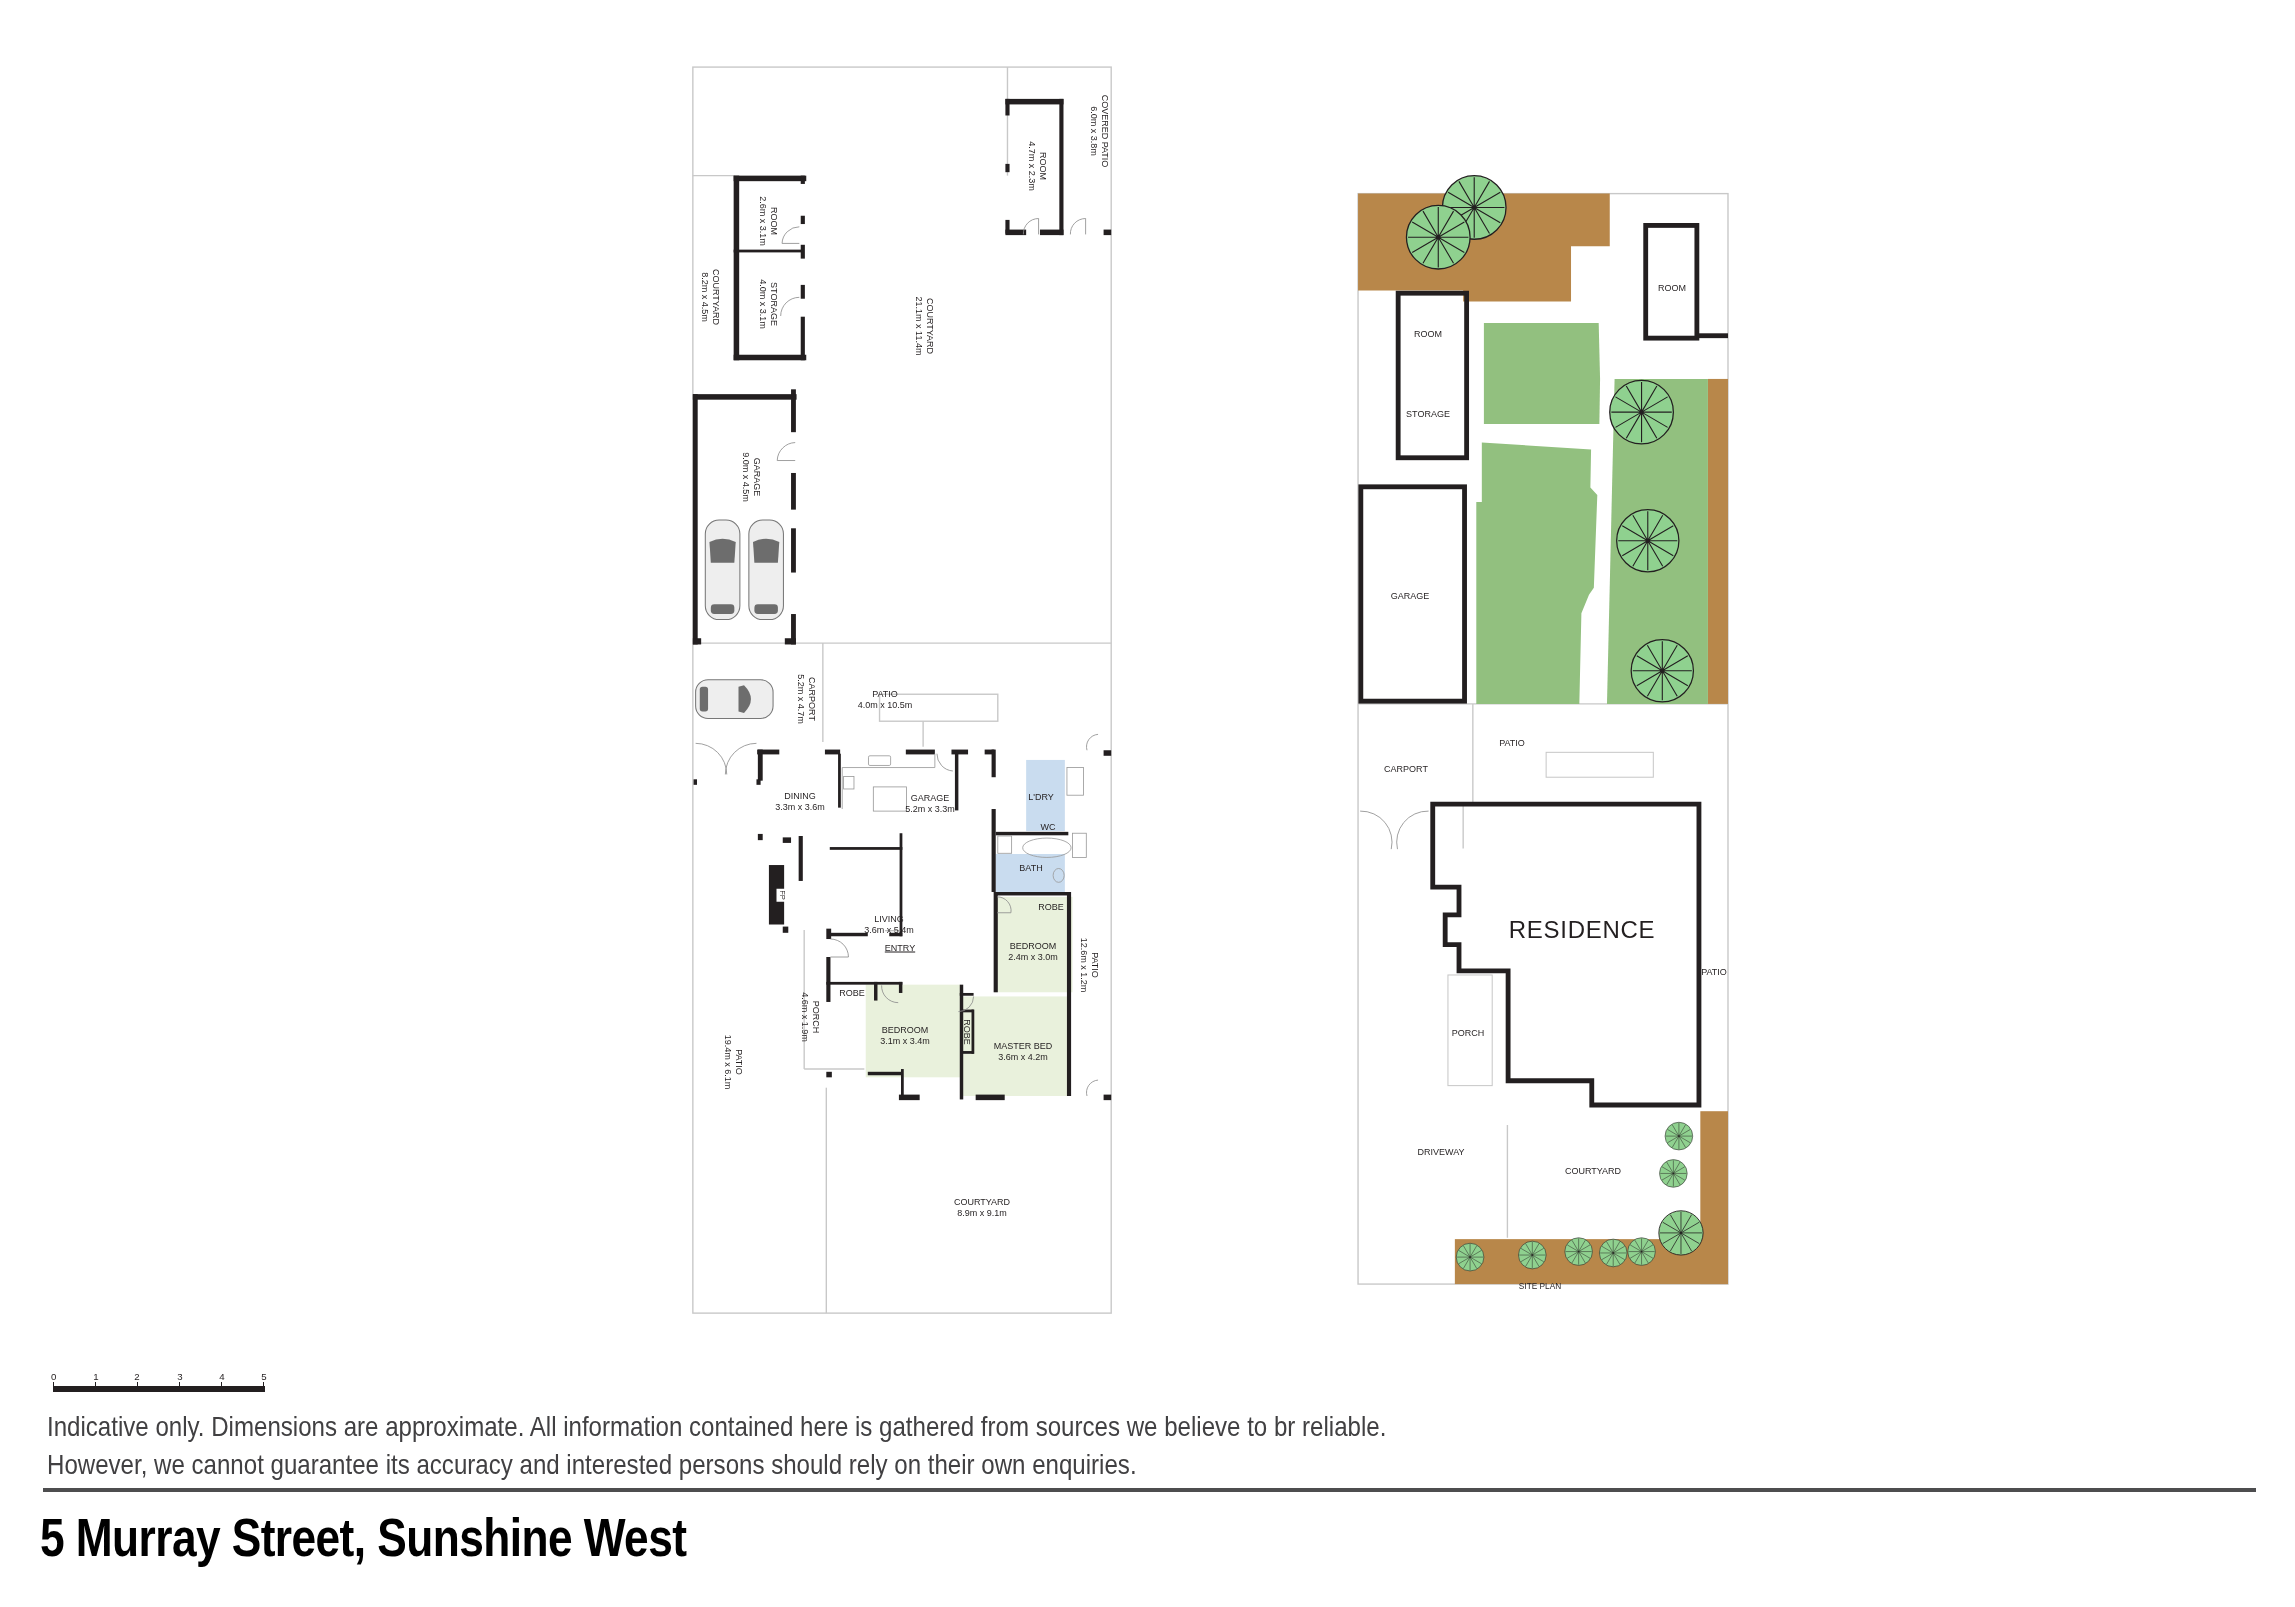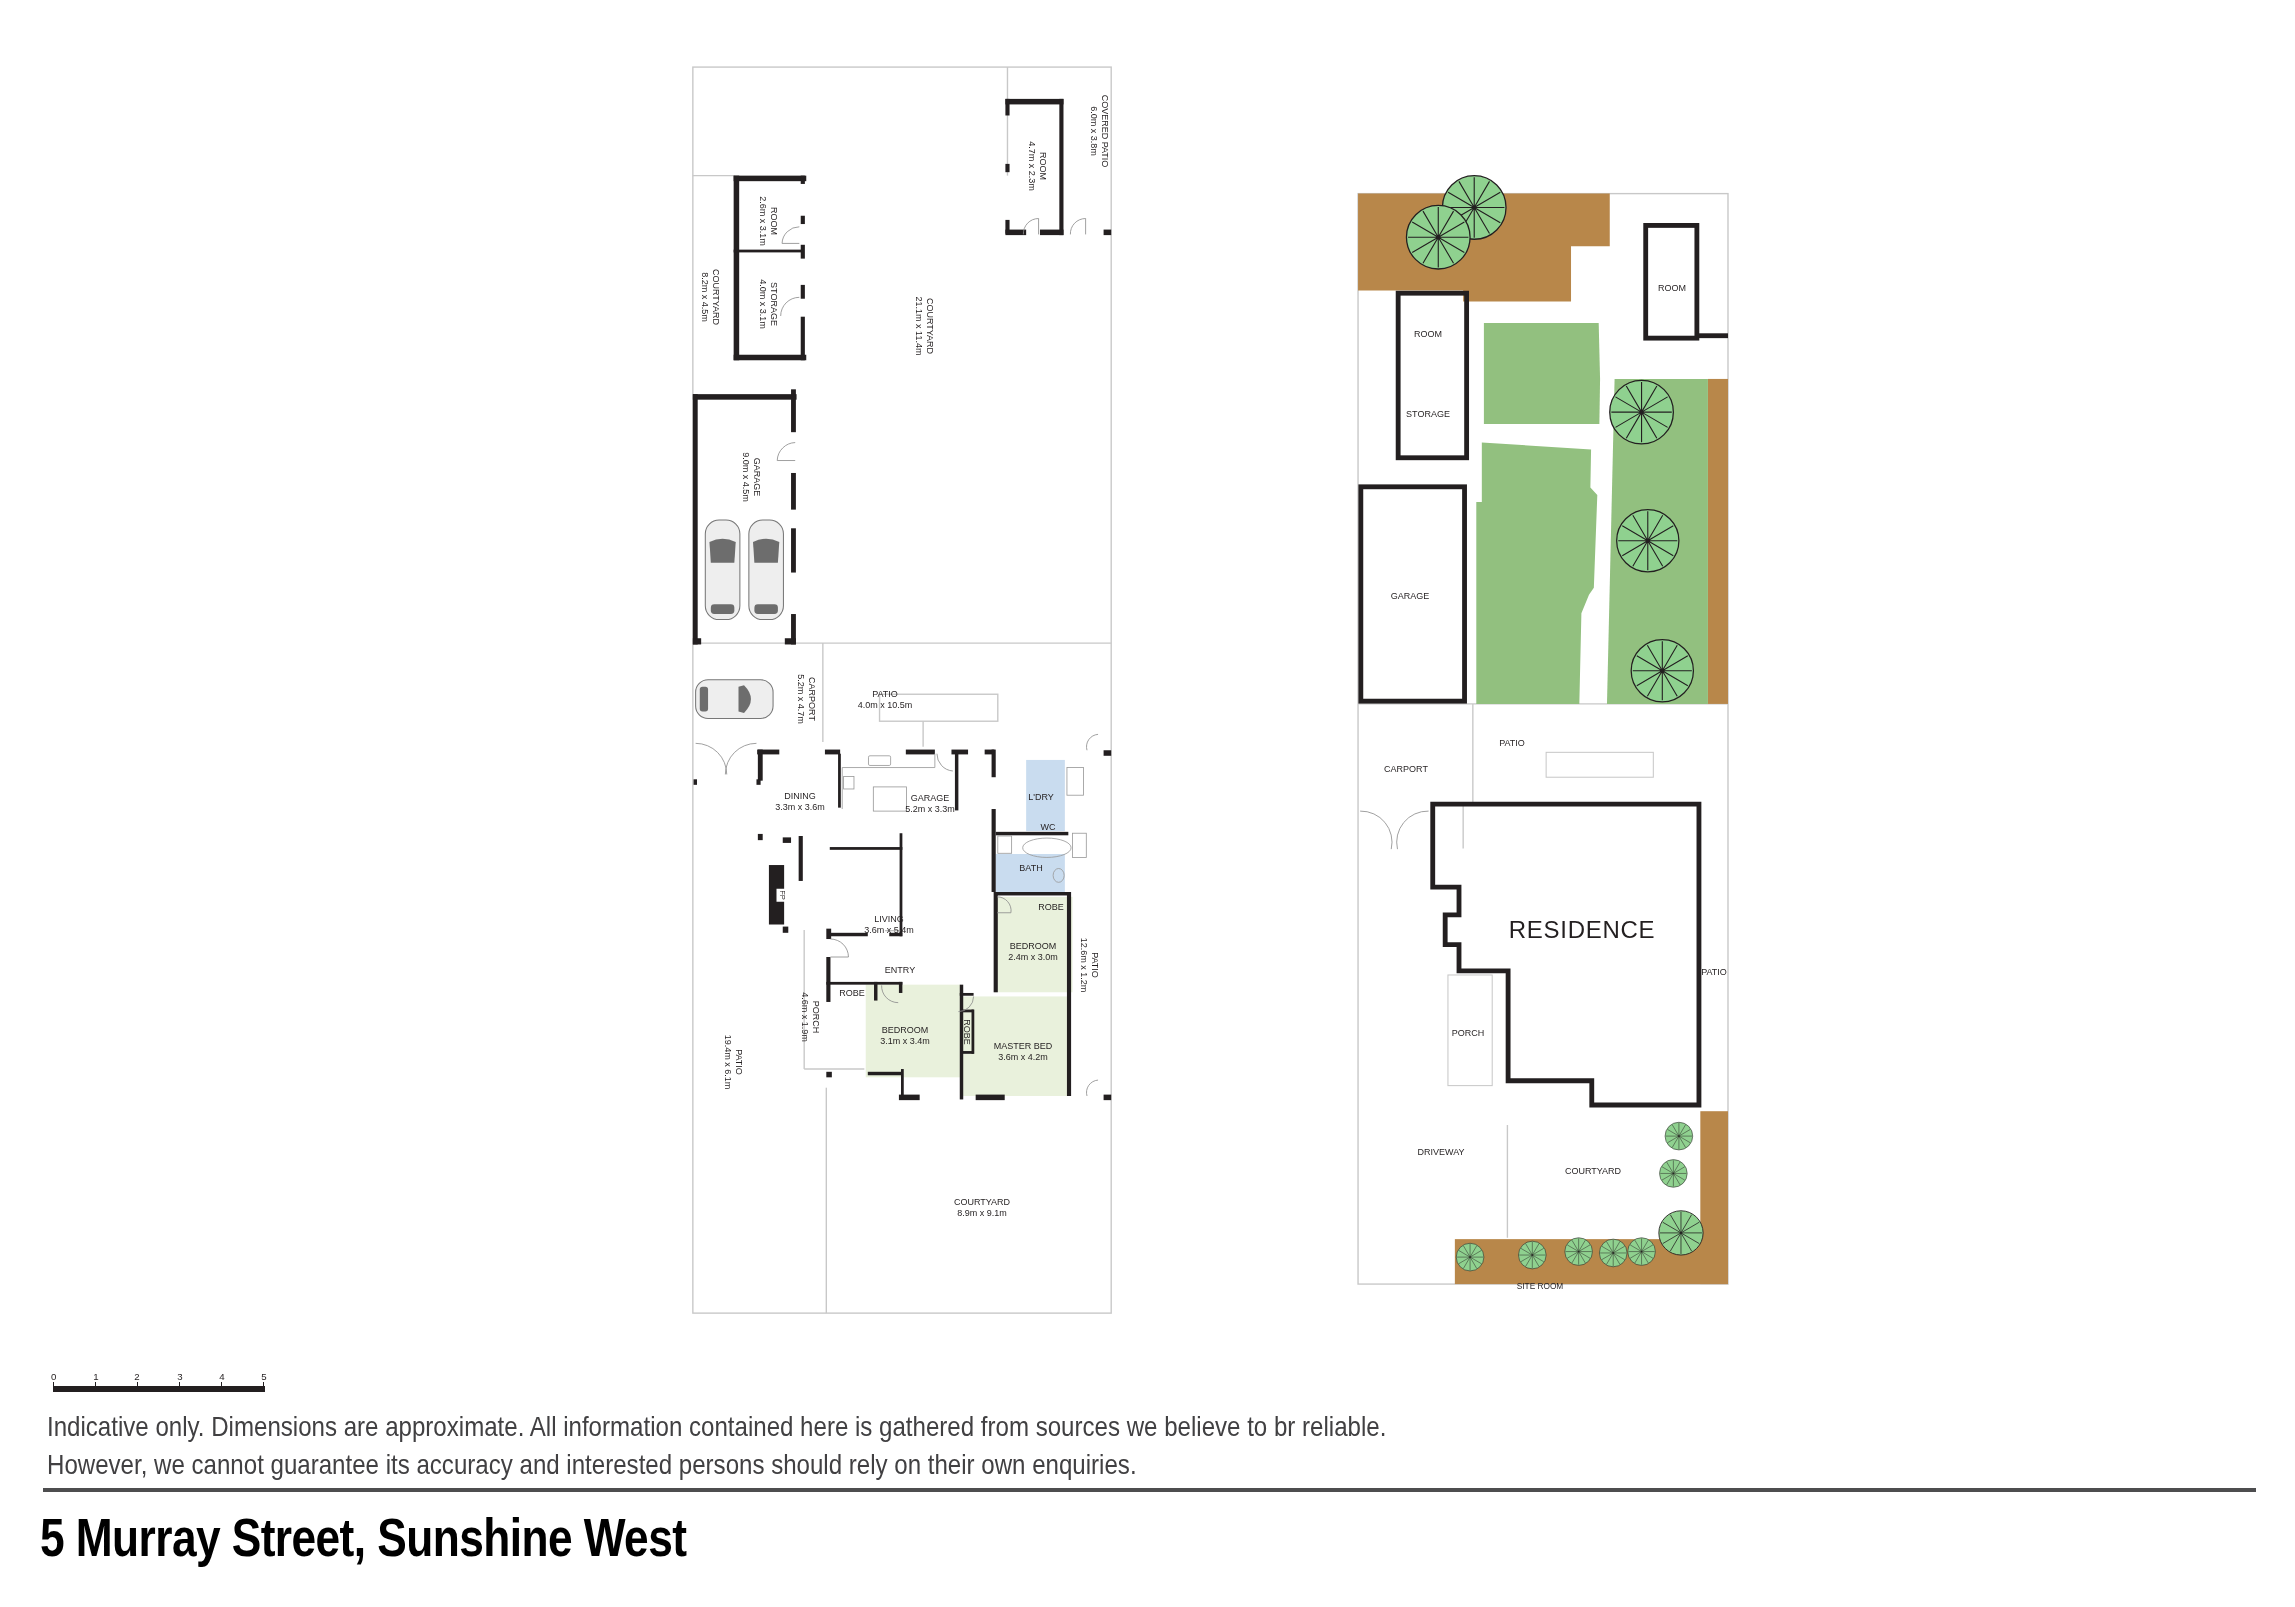--- a/index.html
+++ b/index.html
@@ -234,21 +234,21 @@
   <span class="n">FP</span>
 </div>
 <div class="lbl" style="left:1033px;top:952px;">
   <span class="n">BEDROOM</span>
     <span class="d">2.4m x 3.0m</span>
 </div>
 <div class="lbl rot90" style="left:1089px;top:965px;">
   <span class="n">PATIO</span>
     <span class="d">12.6m x 1.2m</span>
 </div>
-<div class="lbl" style="left:900px;top:970px;">
+<div class="lbl" style="left:900px;top:948px;text-decoration:underline;">
   <span class="n">ENTRY</span>
 </div>
 <div class="lbl" style="left:852px;top:993px;">
   <span class="n">ROBE</span>
 </div>
 <div class="lbl rot90" style="left:810px;top:1017px;">
   <span class="n">PORCH</span>
     <span class="d">4.6m x 1.9m</span>
 </div>
 <div class="lbl" style="left:905px;top:1036px;">
@@ -336,21 +336,21 @@
 <div class="site-lbl" style="left:1428px;top:334px;">ROOM</div>
 <div class="site-lbl" style="left:1428px;top:414px;">STORAGE</div>
 <div class="site-lbl" style="left:1410px;top:596px;">GARAGE</div>
 <div class="site-lbl" style="left:1406px;top:769px;">CARPORT</div>
 <div class="site-lbl" style="left:1512px;top:743px;">PATIO</div>
 <div class="res-lbl" style="left:1582px;top:930px;">RESIDENCE</div>
 <div class="site-lbl" style="left:1714px;top:972px;">PATIO</div>
 <div class="site-lbl" style="left:1468px;top:1033px;">PORCH</div>
 <div class="site-lbl" style="left:1441px;top:1152px;">DRIVEWAY</div>
 <div class="site-lbl" style="left:1593px;top:1171px;">COURTYARD</div>
-<div class="site-lbl" style="left:1540px;top:1286px;font-size:8.3px;">SITE ROOM</div>
+<div class="site-lbl" style="left:1540px;top:1286px;font-size:8.3px;">SITE PLAN</div>
 
 <div class="scale">
   <span class="tick" style="left:0.7px;">0</span>
   <span class="tick" style="left:43px;">1</span>
   <span class="tick" style="left:84px;">2</span>
   <span class="tick" style="left:127px;">3</span>
   <span class="tick" style="left:169px;">4</span>
   <span class="tick" style="left:211px;">5</span>
   <span class="tickline" style="left:42px;"></span>
   <span class="tickline" style="left:84px;"></span>

